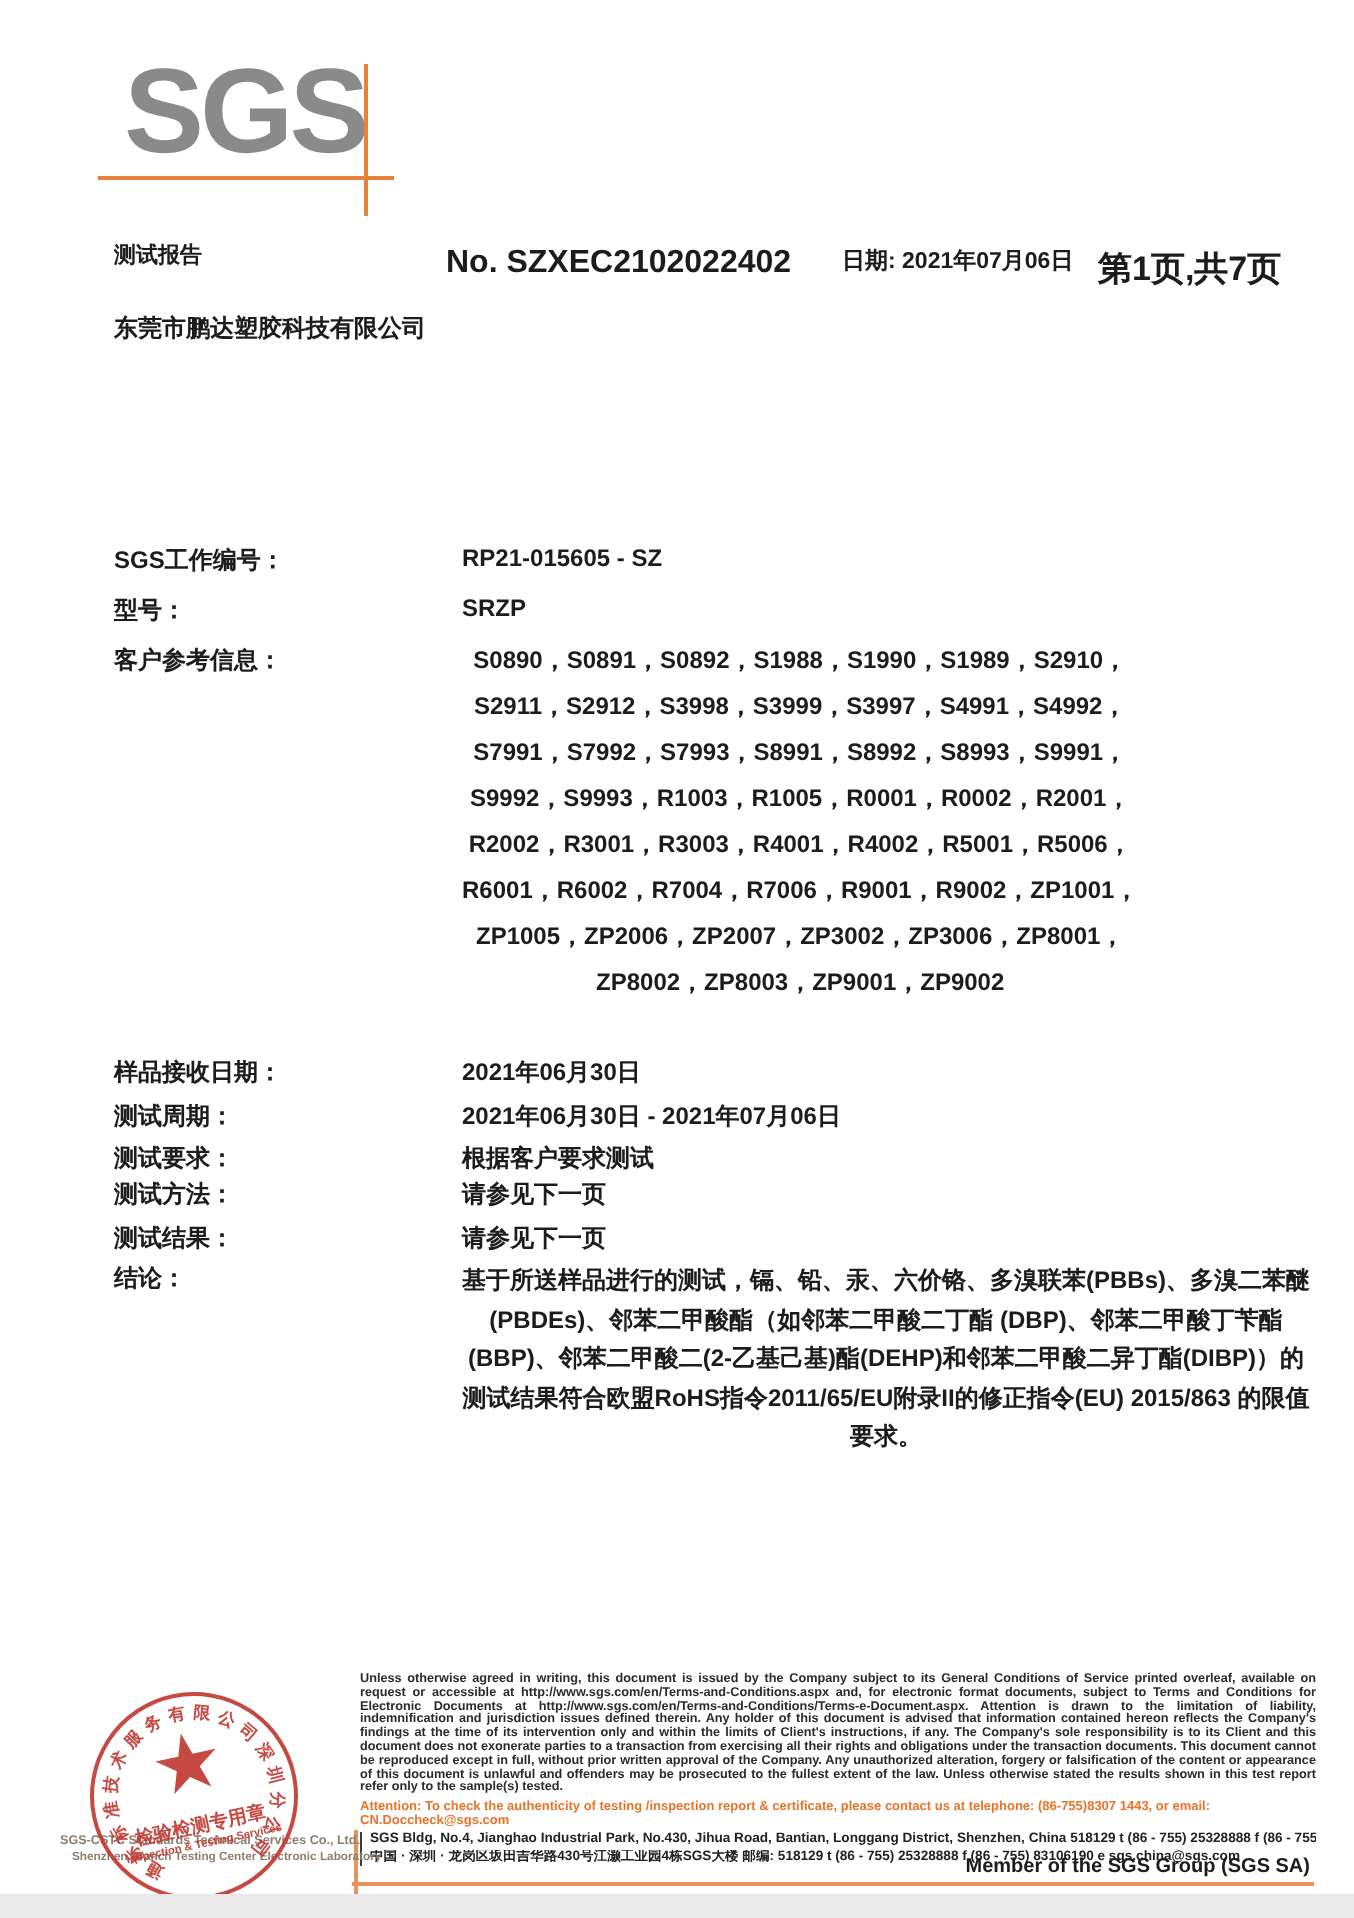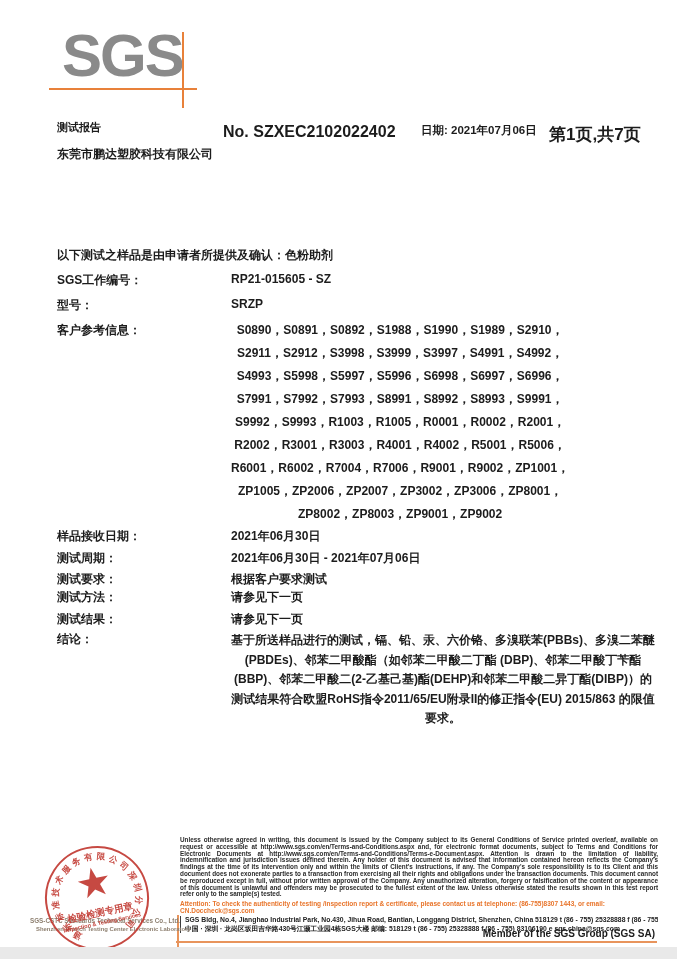--- a/index.html
+++ b/index.html
@@ -15,21 +15,21 @@
   .logo-vline { position:absolute; left:182px; top:32px; width:2px; height:76px; background:#e8813a; }
 
   
   .hdr { position:absolute; left:57px; top:120px; width:600px; height:20px; }
   .hdr-title { position:absolute; left:0; top:0; font-size:11px; font-weight:700; }
   .hdr-no    { position:absolute; left:166px; top:3px; font-size:16px; font-weight:700; }
   .hdr-date  { position:absolute; left:364px; top:3px; font-size:11.5px; font-weight:700; }
   .hdr-page  { position:absolute; left:492px; top:3px; font-size:17px; font-weight:700; }
 
   
-  .applicant { position:absolute; left:57px; top:146px; font-size:12px; font-weight:700; }
+  .applicant { position:absolute; left:57px; top:156px; font-size:12px; font-weight:700; }
   .applicant div { margin-bottom:12px; }
   .statement { position:absolute; left:57px; top:247px; font-size:12px; font-weight:700; }
   .row { position:absolute; left:57px; width:600px; font-size:12px; font-weight:700; }
   .row .lbl { position:absolute; left:0; top:0; }
   .row .val { position:absolute; left:174px; top:0;text-align:center; }
   .ref-lines div { height:23px; }
   .conclusion-val { width:424px; line-height:19.5px; }
 
   
   .stamp { position:absolute; left:45px; top:846px; width:104px; height:104px;
@@ -76,36 +76,34 @@
     <span class="hdr-title">测试报告</span>
     <span class="hdr-no">No. SZXEC2102022402</span>
     <span class="hdr-date">日期: 2021年07月06日</span>
     <span class="hdr-page">第1页,共7页</span>
   </div>
 
   <div class="applicant">
     <div>东莞市鹏达塑胶科技有限公司</div>
   </div>
 
-  <div class="statement">以下测试之样品是由申请者所提供及确认：色粉助剂</div>
 
   <div class="row" style="top:272px">
     <span class="lbl">SGS工作编号：</span>
     <span class="val">RP21-015605 - SZ</span>
   </div>
   <div class="row" style="top:297px">
     <span class="lbl">型号：</span>
     <span class="val">SRZP</span>
   </div>
   <div class="row" style="top:322px">
     <span class="lbl">客户参考信息：</span>
     <div class="val ref-lines">
         <div>S0890，S0891，S0892，S1988，S1990，S1989，S2910，</div>
         <div>S2911，S2912，S3998，S3999，S3997，S4991，S4992，</div>
-        <div>S4993，S5998，S5997，S5996，S6998，S6997，S6996，</div>
         <div>S7991，S7992，S7993，S8991，S8992，S8993，S9991，</div>
         <div>S9992，S9993，R1003，R1005，R0001，R0002，R2001，</div>
         <div>R2002，R3001，R3003，R4001，R4002，R5001，R5006，</div>
         <div>R6001，R6002，R7004，R7006，R9001，R9002，ZP1001，</div>
         <div>ZP1005，ZP2006，ZP2007，ZP3002，ZP3006，ZP8001，</div>
         <div>ZP8002，ZP8003，ZP9001，ZP9002</div>
       </div>
   </div>
   <div class="row" style="top:528px">
     <span class="lbl">样品接收日期：</span>

